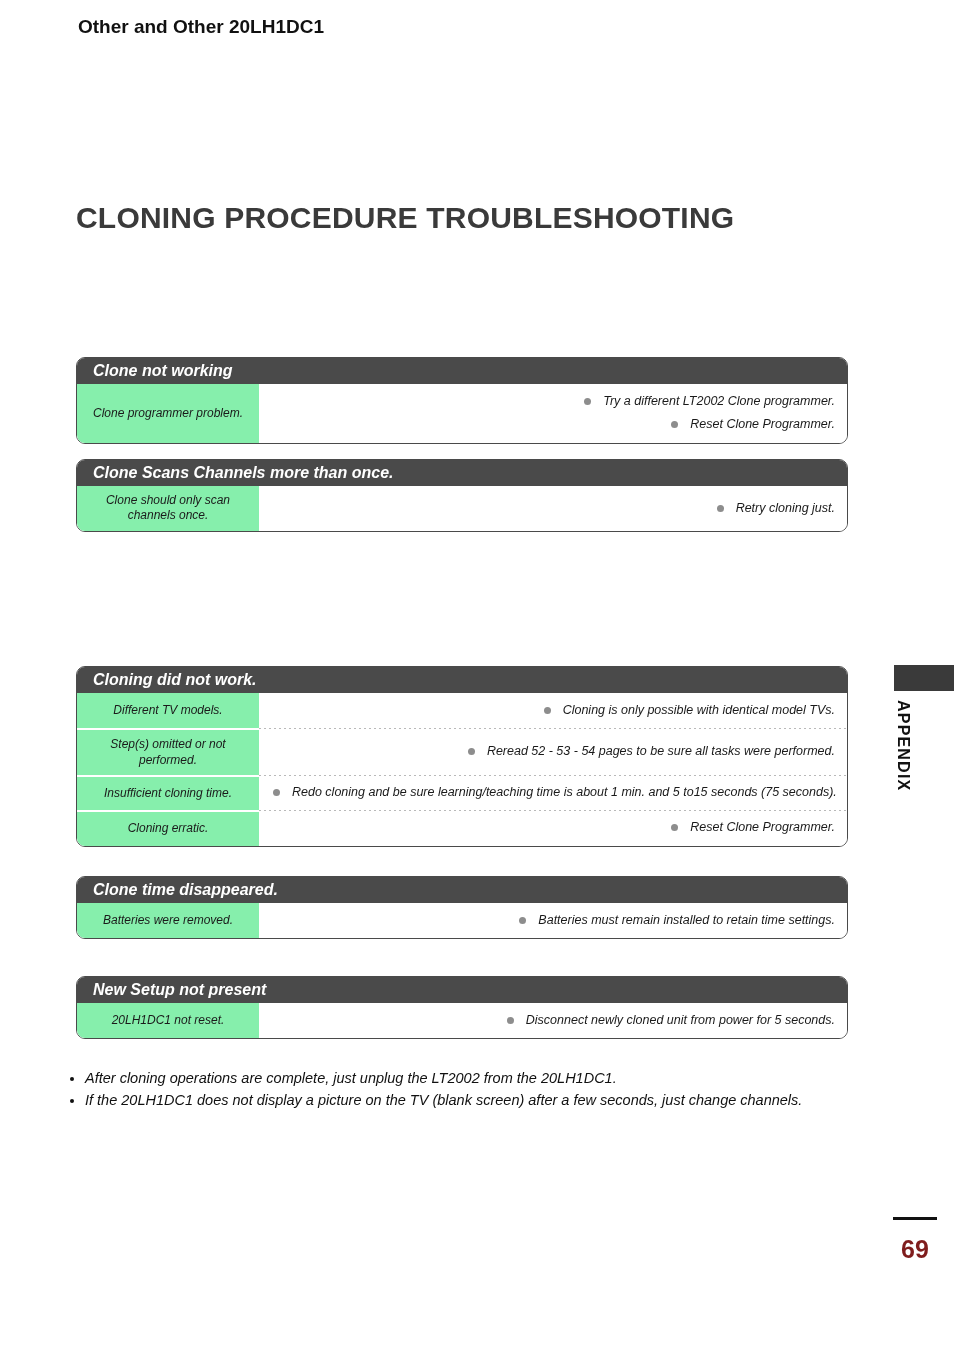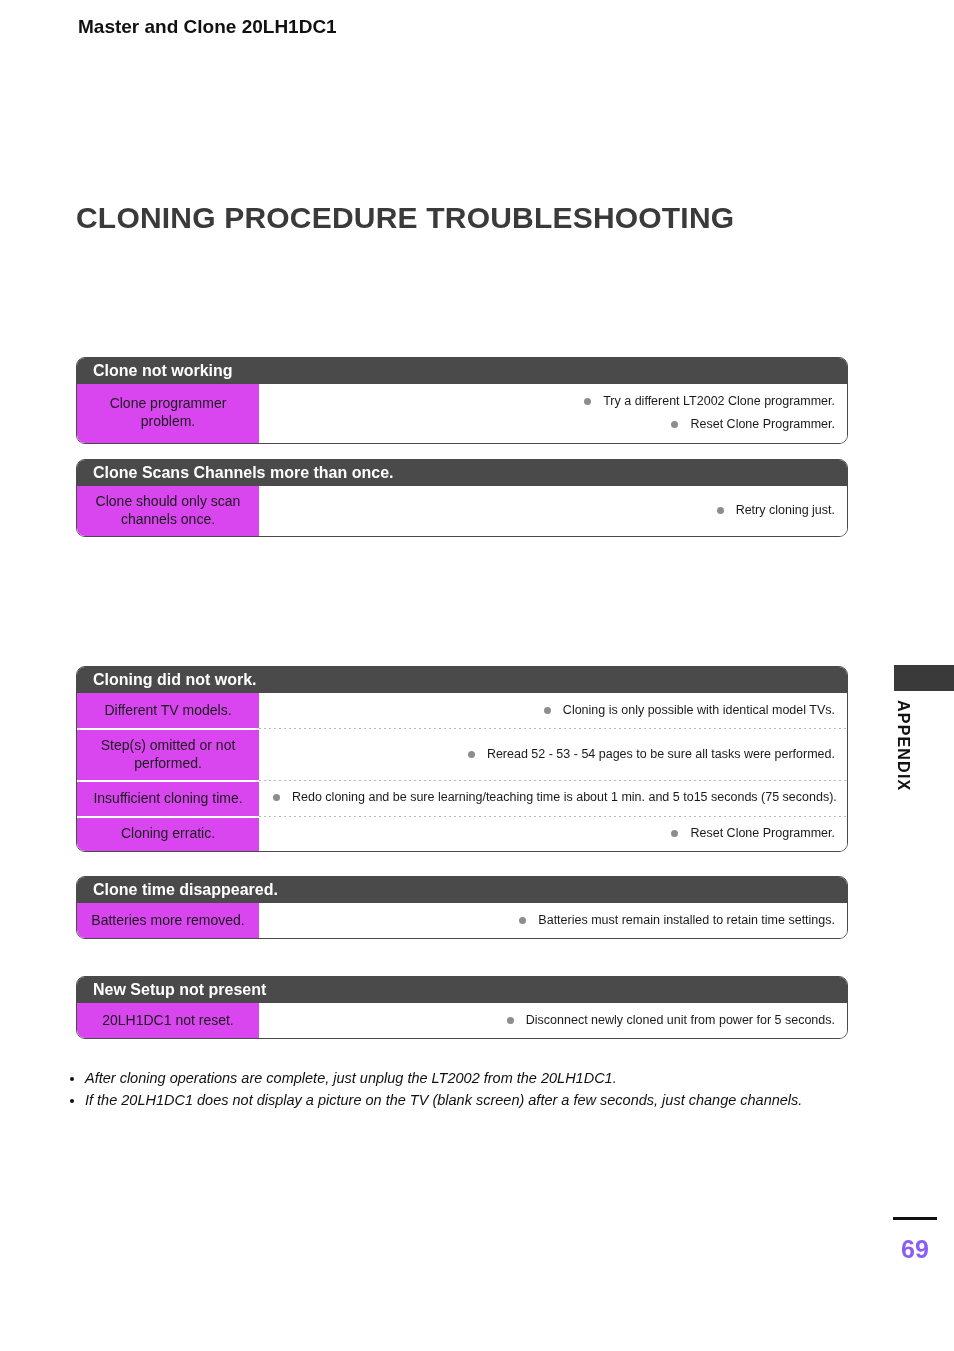--- a/index.html
+++ b/index.html
@@ -46,20 +46,21 @@
   
   .tbl {
     position: absolute;
     left: 76px;
     width: 772px;
     border: 1px solid #4a4a4a;
     border-radius: 9px;
     background: #ffffff;
     box-sizing: border-box;
     overflow: hidden;
+    font-style: italic;
   }
   .tbl-header {
     background: #4a4a4a;
     color: #ffffff;
     font-size: 16px;
     font-weight: bold;
     height: 26px;
     line-height: 26px;
     padding-left: 16px;
     box-sizing: border-box;
@@ -79,23 +80,23 @@
   .row + .row .cell-actions {
     background-image: repeating-linear-gradient(
       to right, #b9b9b9 0 2px, rgba(0,0,0,0) 2px 5px);
     background-size: 100% 1px;
     background-repeat: no-repeat;
     background-position: left top;
   }
   .cell-label {
     width: 182px;
     flex: 0 0 182px;
-    background: #d946ef;
+    background: #86efac;
     color: #1a1a1a;
-    font-size: 14px;
+    font-size: 12px;
     line-height: 1.28;
     display: flex;
     align-items: center;
     justify-content: center;
     text-align: center;
     padding: 7px 9px;
     box-sizing: border-box;
   }
   .cell-actions {
     flex: 1 1 auto;
@@ -186,31 +187,31 @@
     background: #111111;
   }
   .page-number {
     position: absolute;
     left: 893px;
     top: 1235px;
     width: 44px;
     text-align: center;
     font-size: 25px;
     font-weight: bold;
-    color: #8b5cf6;
+    color: #7f1d1d;
   }
 </style>
 </head>
 <body>
 
 <div class="page">
 
   <h1 class="page-title">CLONING PROCEDURE TROUBLESHOOTING</h1>
 
-  <h2 class="section-heading">Master and Clone 20LH1DC1</h2>
+  <h2 class="section-heading">Other and Other 20LH1DC1</h2>
 
   <div id="tables-root">
       <div class="tbl" style="top: 357px;">
         <div class="tbl-header">Clone not working</div>
         <div class="tbl-body">
           <div class="row">
             <div class="cell-label">Clone programmer problem.</div>
             <div class="cell-actions">
               <div class="action">
                 <span class="dot"></span>
@@ -276,21 +277,21 @@
                 <span class="txt">Reset Clone Programmer.</span>
               </div>
             </div>
           </div>
         </div>
       </div>
       <div class="tbl" style="top: 876px;">
         <div class="tbl-header">Clone time disappeared.</div>
         <div class="tbl-body">
           <div class="row">
-            <div class="cell-label">Batteries more removed.</div>
+            <div class="cell-label">Batteries were removed.</div>
             <div class="cell-actions">
               <div class="action">
                 <span class="dot"></span>
                 <span class="txt">Batteries must remain installed to retain time settings.</span>
               </div>
             </div>
           </div>
         </div>
       </div>
       <div class="tbl" style="top: 976px;">

